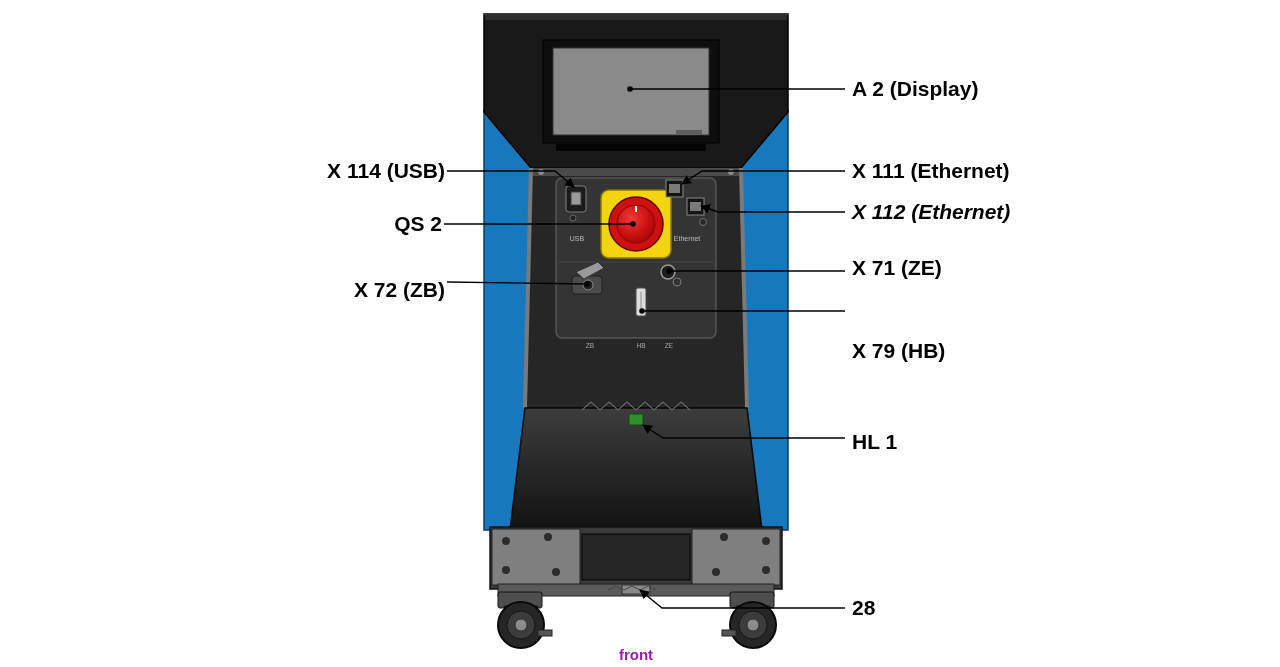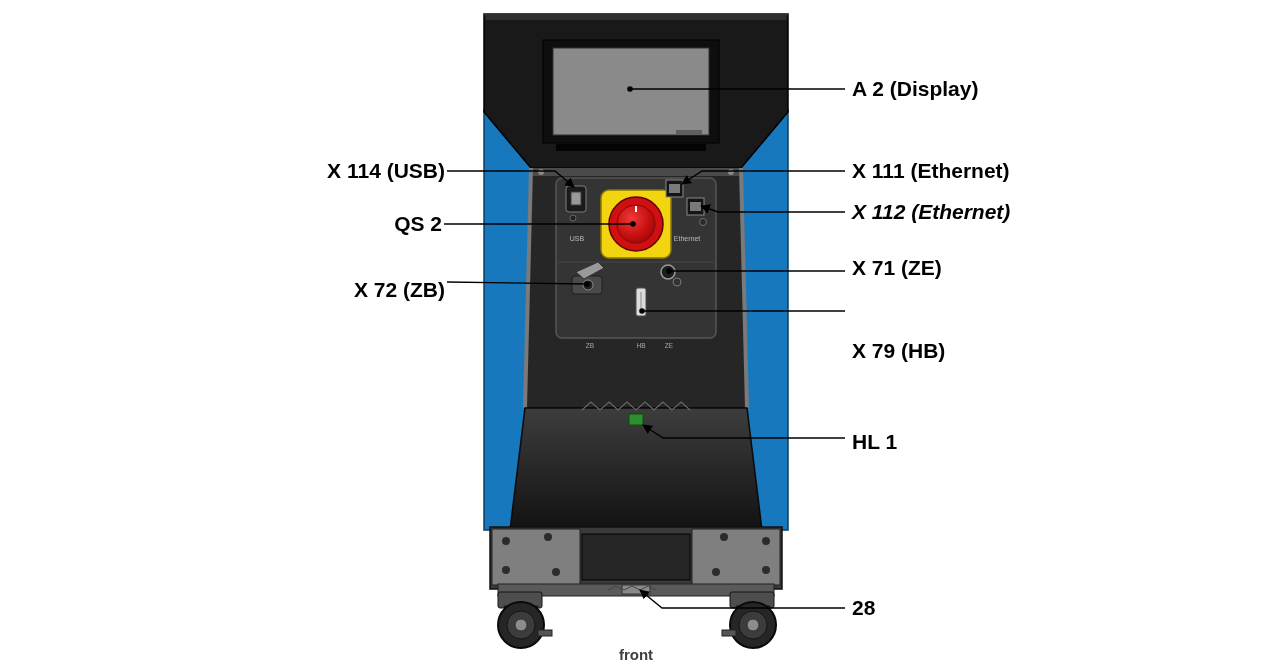--- a/index.html
+++ b/index.html
@@ -18,21 +18,21 @@
     color:#000;
     line-height:18px;
     white-space:nowrap;
   }
   .callout.right-side{text-align:left;}
   .callout.left-side{text-align:right;}
   .caption{
     position:absolute;
     font-size:15px;
     font-weight:bold;
-    color:#404040;
+    color:#a21caf;
     text-align:center;
   }
 </style>
 </head>
 <body>
 
 <div id="stage">
 
   <svg id="art" width="1280" height="667" viewBox="0 0 1280 667">
     <defs>

